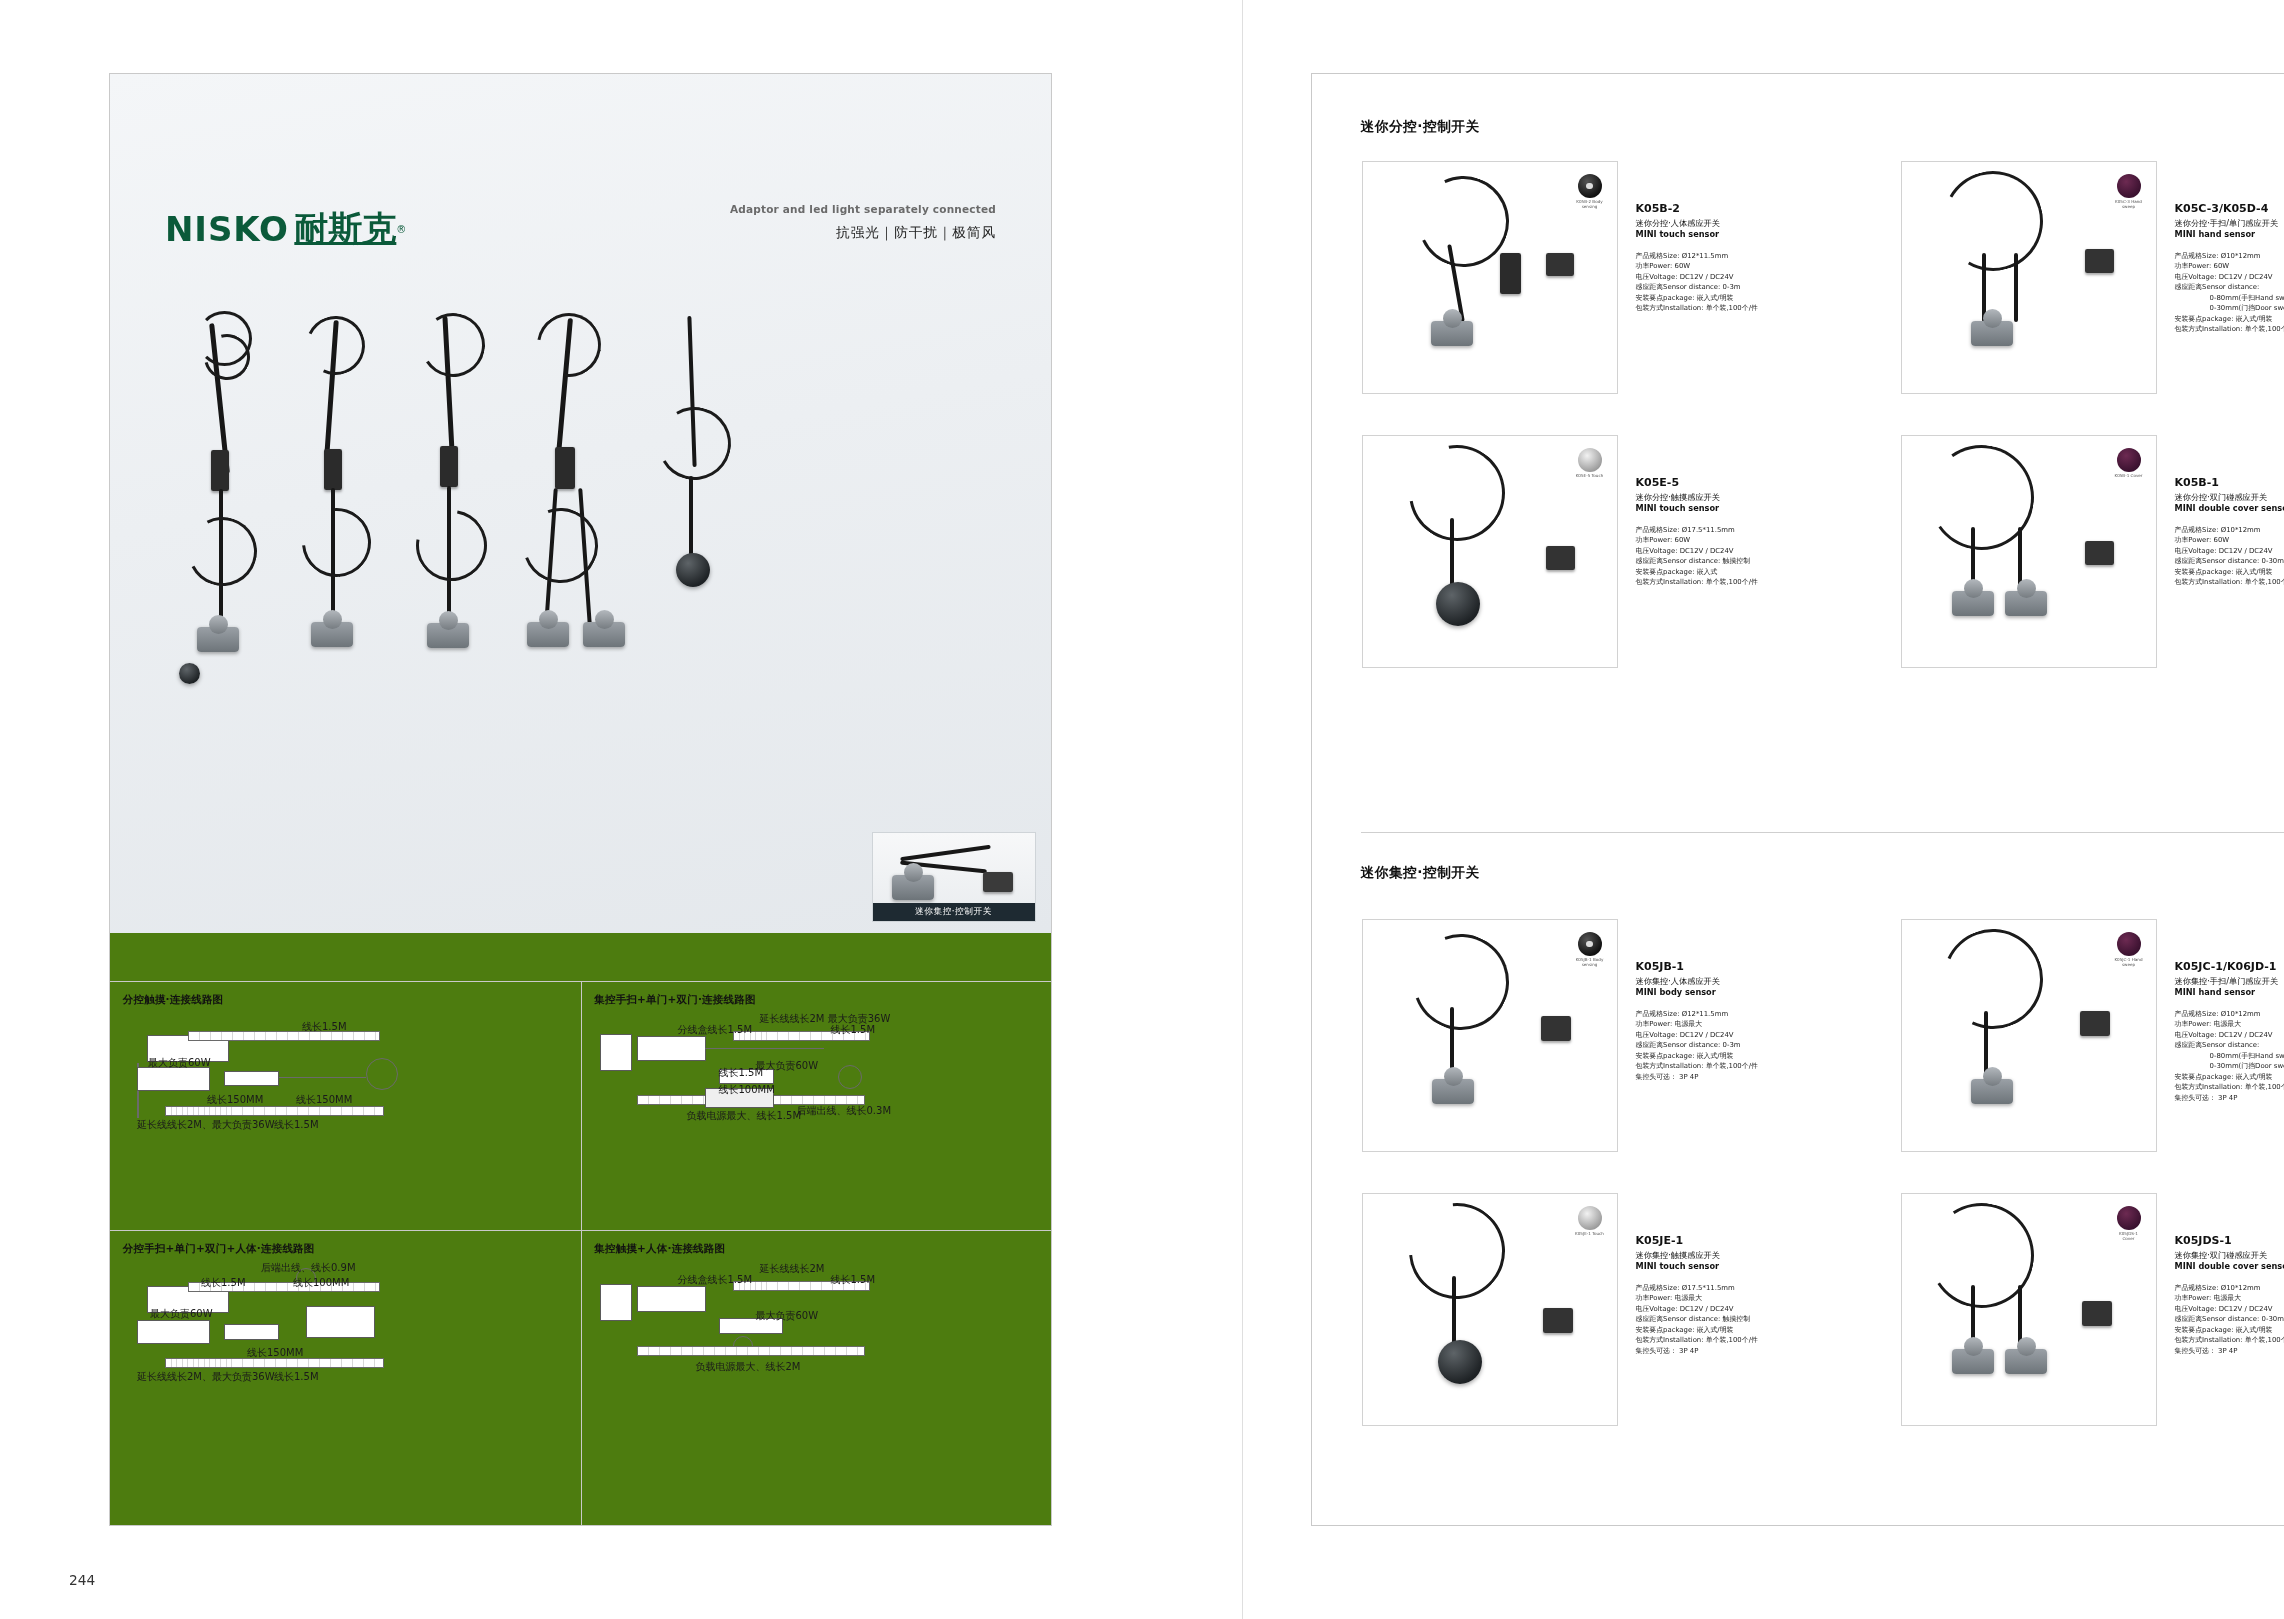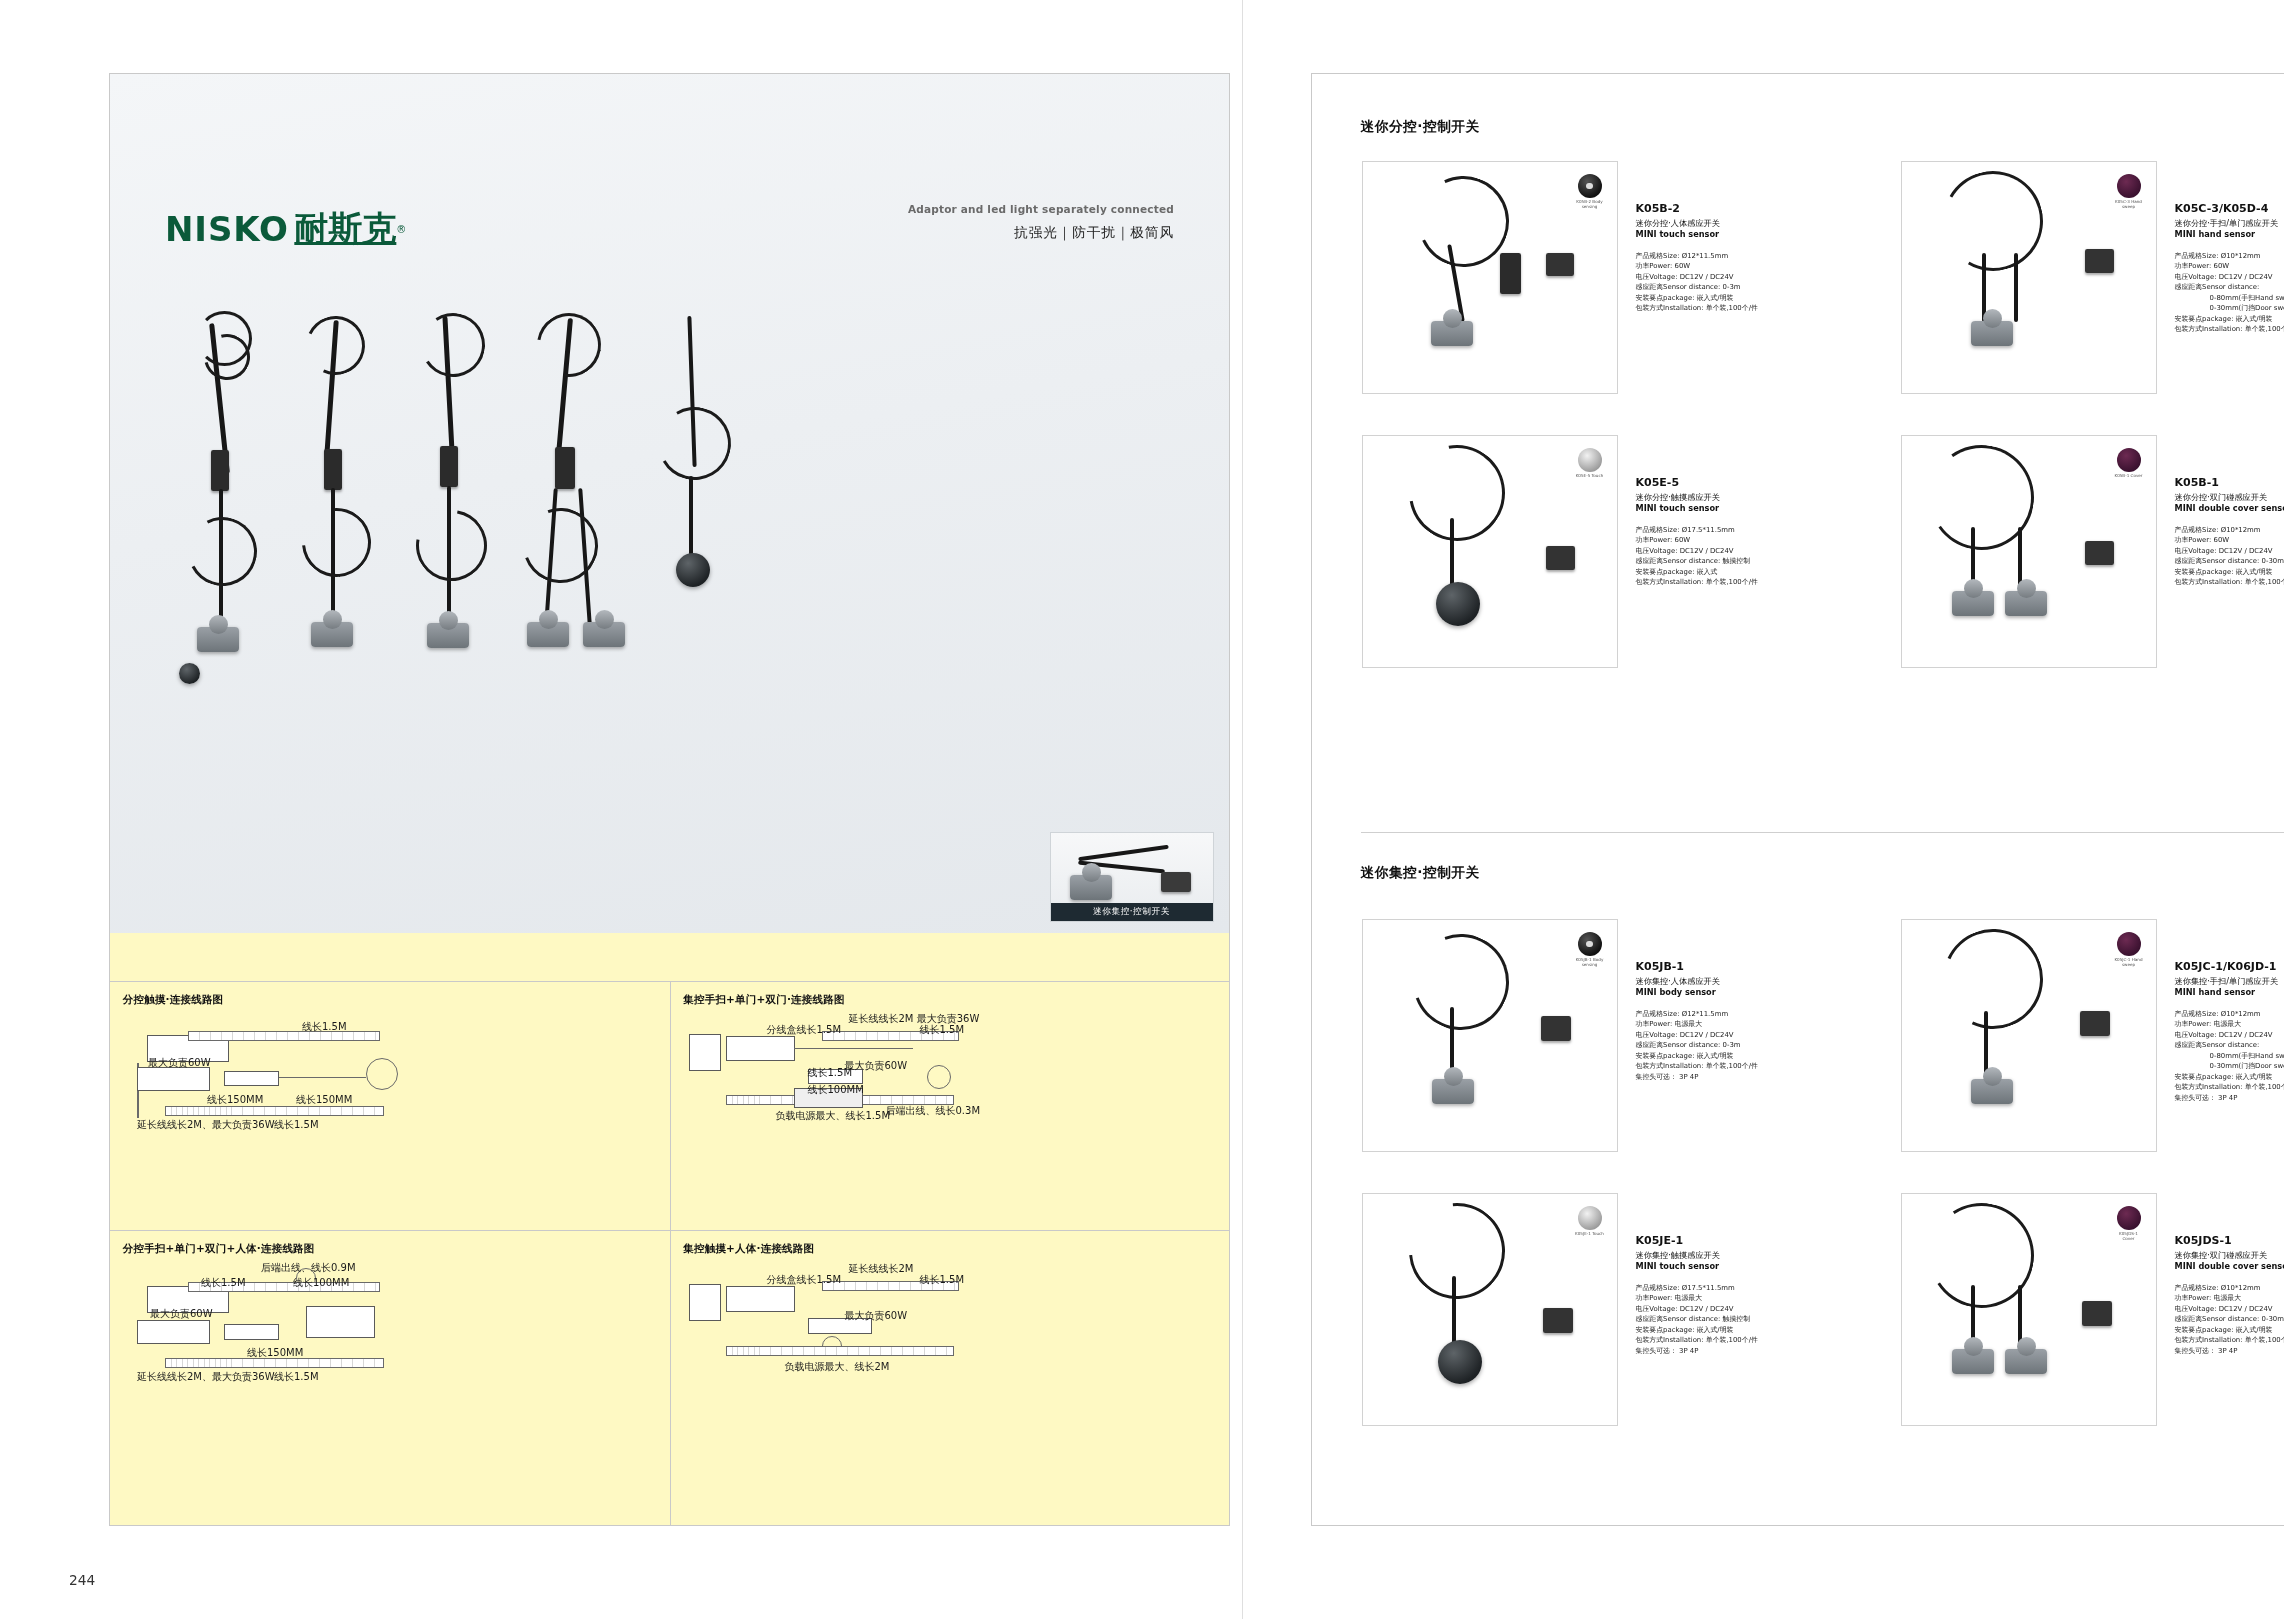--- a/index.html
+++ b/index.html
@@ -15,23 +15,23 @@
   .page-right { width: 1242px; }
   .gutter {
     position: absolute; left: 1242px; top: 0; width: 0.9px; height: 1620px;
     background: #dfdfdf;
   }
 
   
   .left-frame {
     position: absolute;
     left: 109px; top: 73px;
-    width: 1121px; height: 1453px;
+    width: 943px; height: 1453px;
     border: 0.9px solid #c9c9c9;
-    background: #fef9c3;
+    background: #4d7c0f;
   }
   .hero {
     position: absolute; left: 0; top: 0; width: 100%; height: 859px;
     background: linear-gradient(170deg,#f4f6f8 0%, #eceff2 45%, #e4e8ec 100%);
     overflow: hidden;
   }
   .logo-wrap { position: absolute; left: 55px; top: 132px; display: flex; align-items: center; }
   .logo-mark {
     font-family: "DejaVu Sans", sans-serif;
     font-size: 34px; font-weight: bold; letter-spacing: 0.9px;

